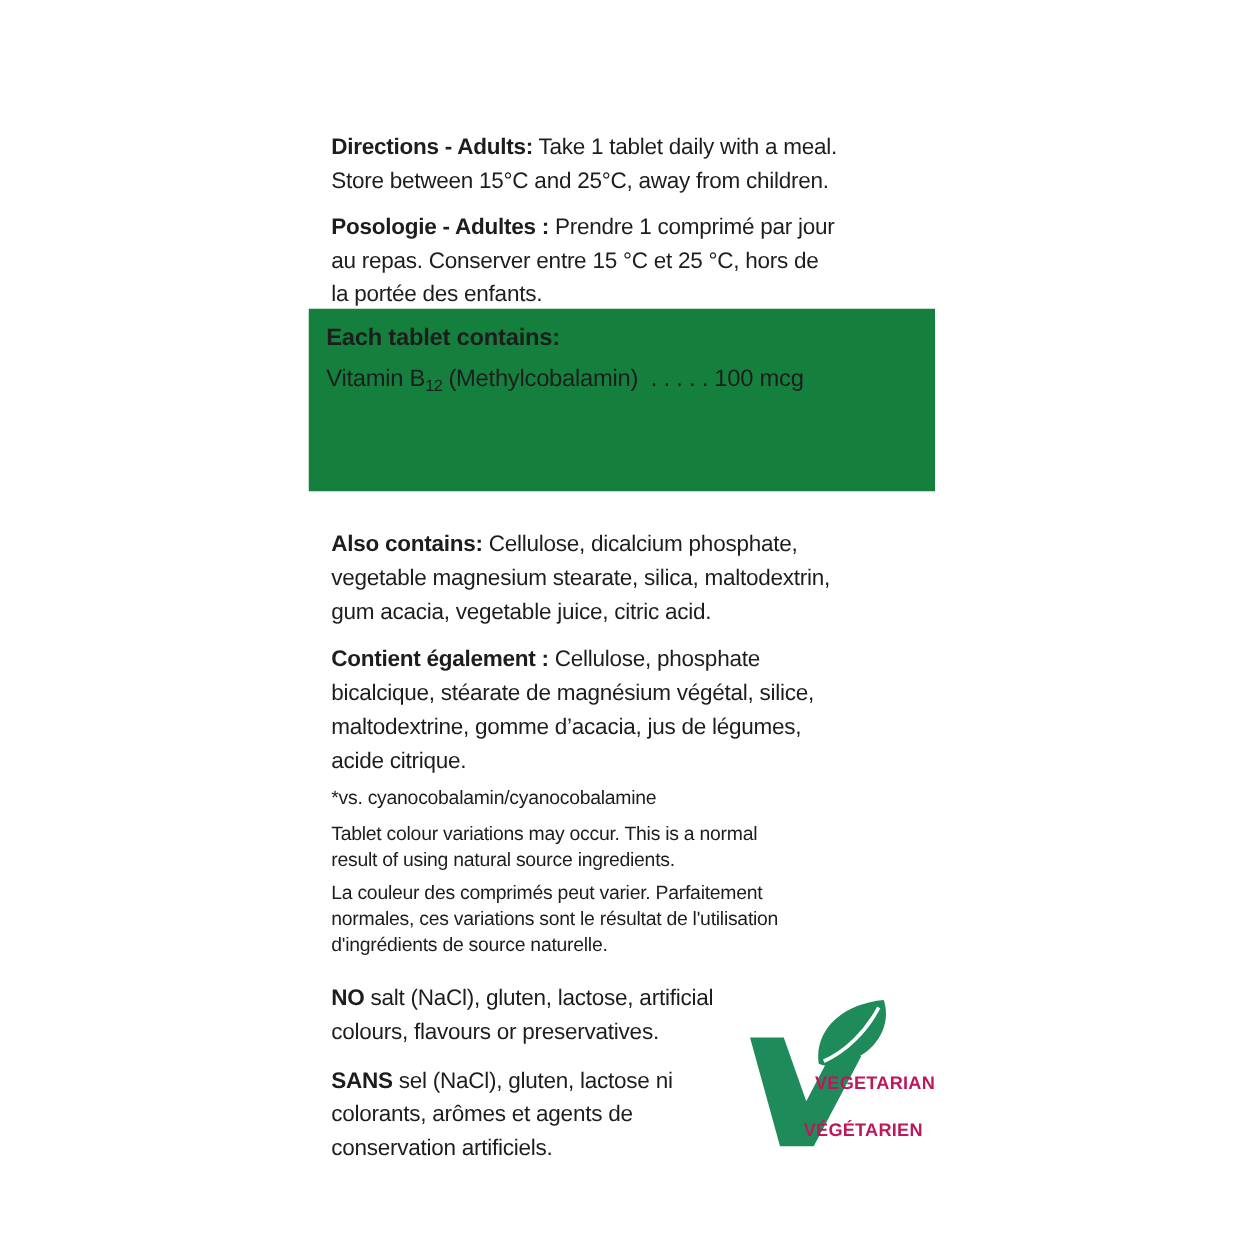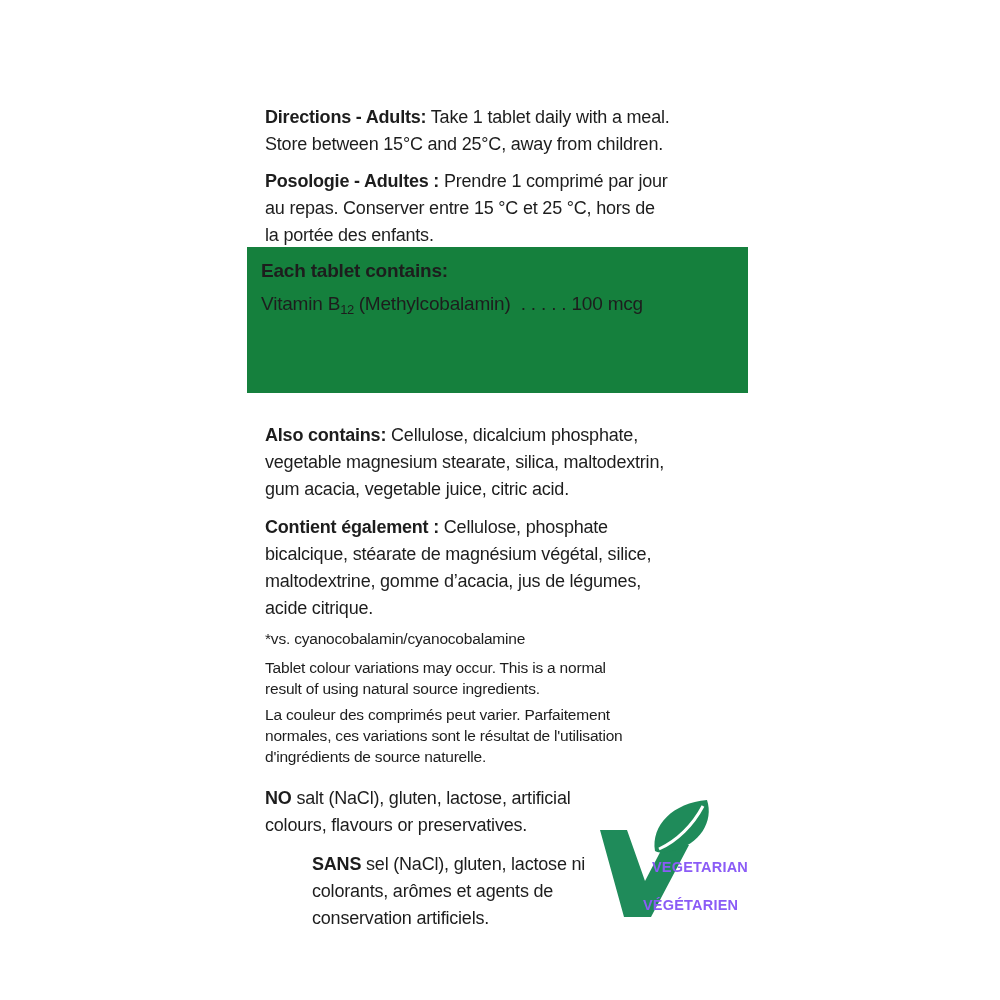--- a/index.html
+++ b/index.html
@@ -74,21 +74,21 @@
   }
   .veg-logo svg {
     position: absolute;
     left: 0;
     top: 0;
   }
   .veg-text {
     position: absolute;
     font-weight: bold;
     font-size: 14.5px;
-    color: #8b5cf6;
+    color: #be185d;
     letter-spacing: 0.2px;
     white-space: nowrap;
   }
   .veg-text.en { left: 59px; top: 66px; }
   .veg-text.fr { left: 50px; top: 104px; }
 </style>
 </head>
 <body>
 
 <div id="canvas">
@@ -120,21 +120,21 @@
     <p class="para small" style="top:641px;">Tablet colour variations may occur. This is a normal
 result of using natural source ingredients.</p>
 
     <p class="para small" style="top:688px;">La couleur des comprimés peut varier. Parfaitement
 normales, ces variations sont le résultat de l'utilisation
 d'ingrédients de source naturelle.</p>
 
     <p class="para" style="top:767px; width:360px;"><span class="lead">NO</span><span> salt (NaCl), gluten, lactose, artificial
 colours, flavours or preservatives.</span></p>
 
-    <p class="para" style="top:833px; width:320px;margin-left:47px;"><span class="lead">SANS</span><span> sel (NaCl), gluten, lactose ni
+    <p class="para" style="top:833px; width:320px;"><span class="lead">SANS</span><span> sel (NaCl), gluten, lactose ni
 colorants, arômes et agents de
 conservation artificiels.</span></p>
 
   </div>
 
   <div class="veg-logo">
     <svg width="158" height="128" viewBox="0 0 158 128">
       <path d="M7,37 L34,37 L52,88 L74,46 L96,52 L58,124 L31,124 Z" fill="#1f8b5a"></path>
       <path d="M62,58 C58,32 80,10 114,7 C121,28 107,52 79,58 C72,60 66,60 62,58 Z" fill="#1f8b5a"></path>
       <path d="M66,56 C84,48 100,32 110,13" fill="none" stroke="#ffffff" stroke-width="3"></path>

